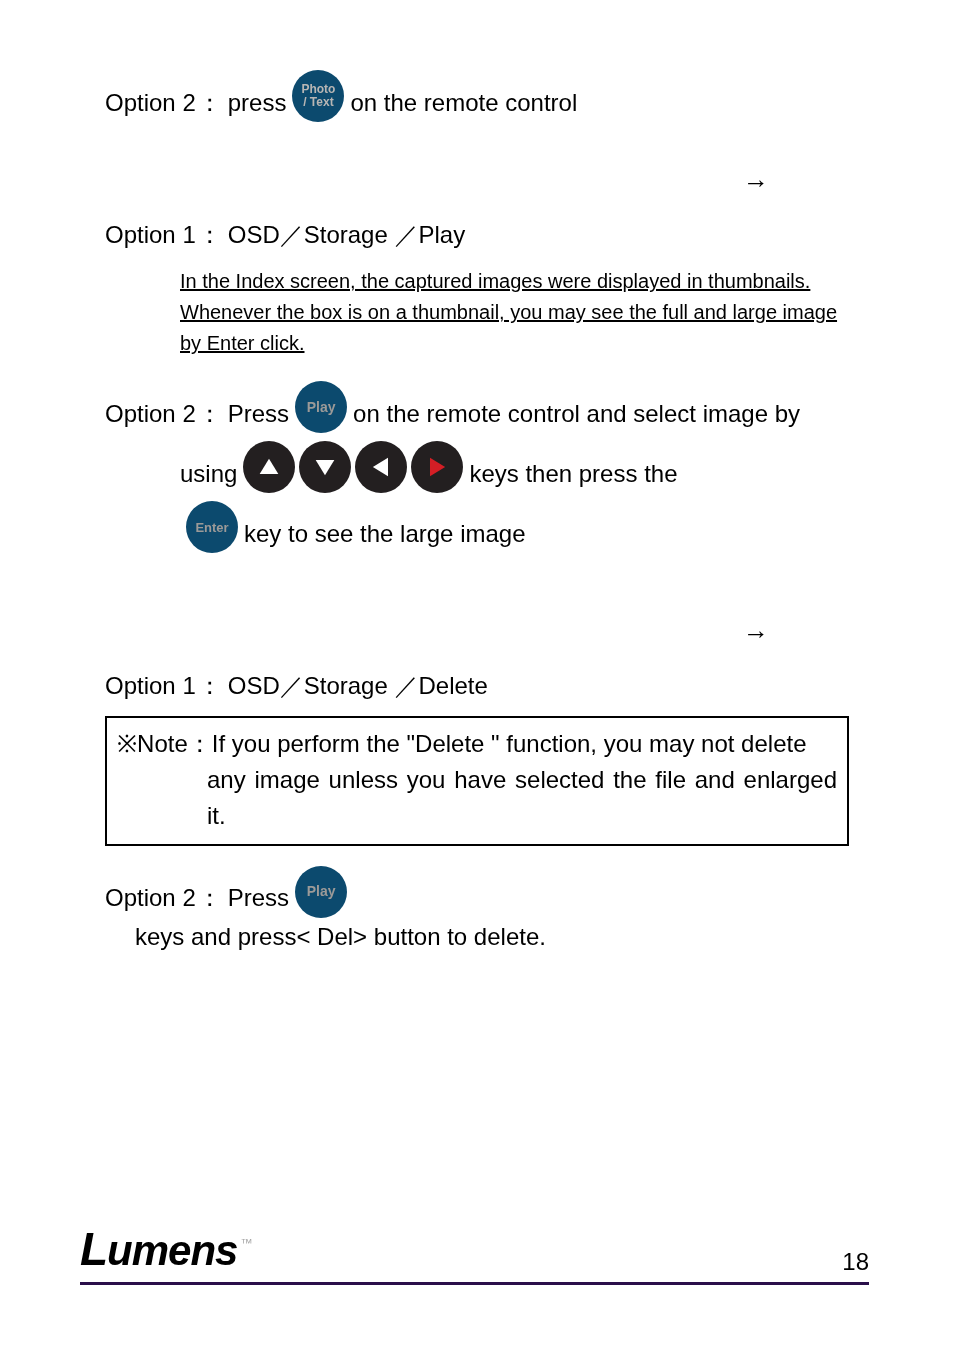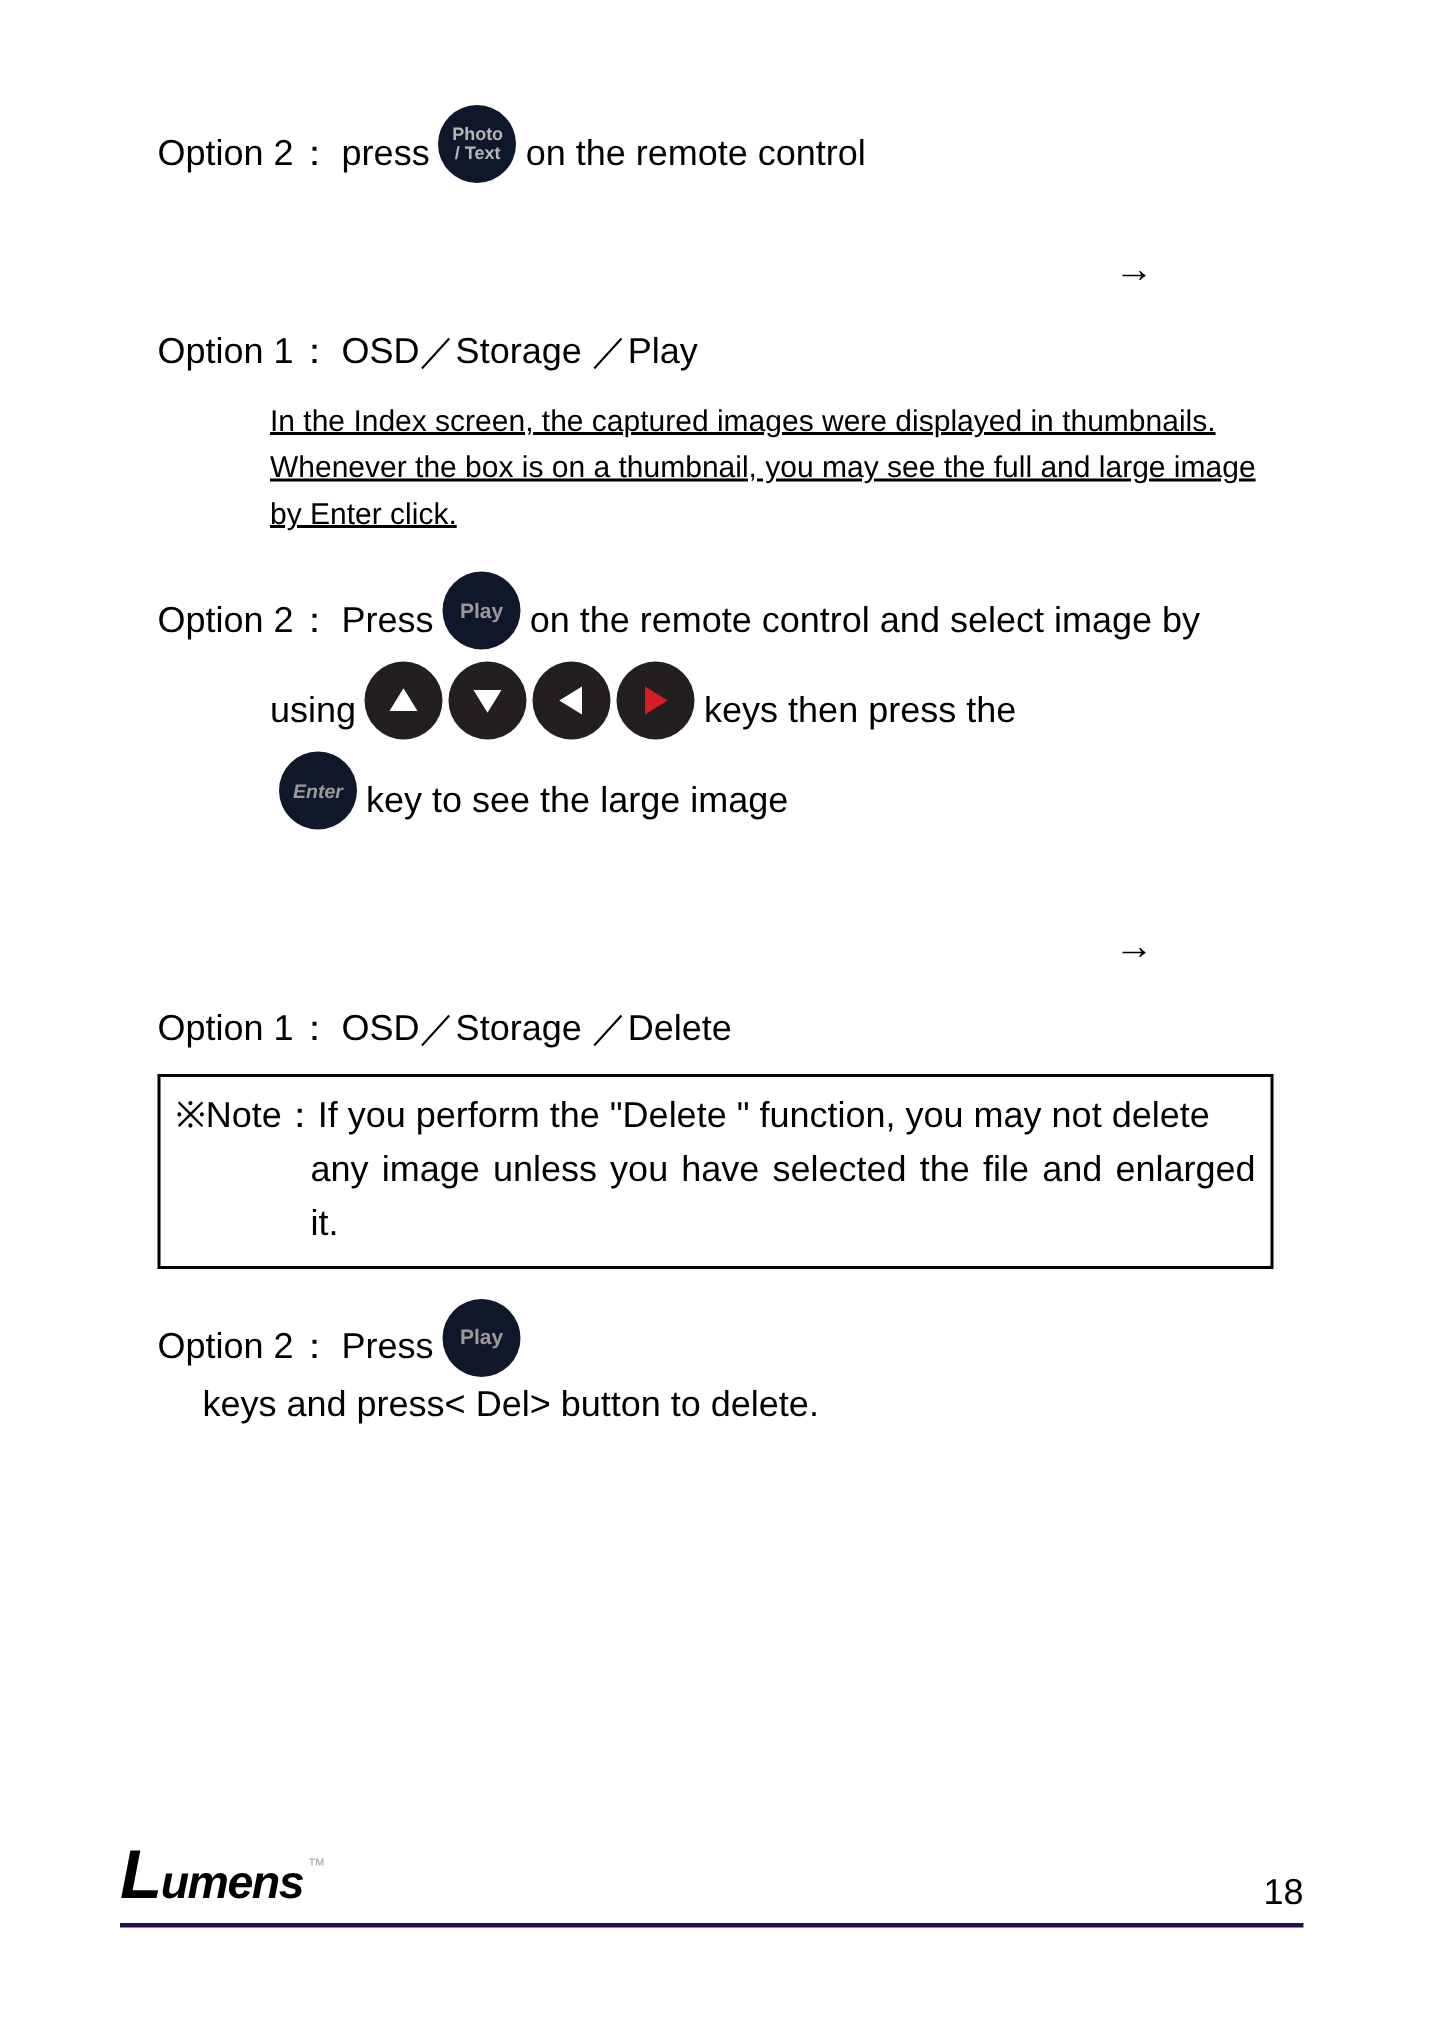--- a/index.html
+++ b/index.html
@@ -34,37 +34,36 @@
       margin-top: 12px;
       text-decoration: underline;
     }
     .icon-circle {
       display: inline-flex;
       align-items: center;
       justify-content: center;
       width: 52px;
       height: 52px;
       border-radius: 50%;
-      background: #0f172a;
+      background: #0c4a6e;
       color: #b8b6b4;
       font-size: 12px;
       font-weight: bold;
       text-align: center;
       line-height: 1.05;
       margin: 0 6px;
       vertical-align: middle;
     }
     .icon-circle.play {
       color: #9c9a98;
       font-size: 14px;
     }
     .icon-circle.small-label {
       color: #9c9a98;
       font-size: 13px;
-      font-style: italic;
     }
     .arrow-key {
       display: inline-flex;
       align-items: center;
       justify-content: center;
       width: 52px;
       height: 52px;
       border-radius: 50%;
       background: #231f20;
       margin: 0 2px;
@@ -128,21 +127,21 @@
       font-family: Arial Black, Arial, sans-serif;
       color: #000;
     }
     .logo-l {
       font-size: 46px;
       font-weight: 900;
       font-style: italic;
       letter-spacing: -1px;
     }
     .logo-rest {
-      font-size: 31px;
+      font-size: 42px;
       font-weight: 900;
       font-style: italic;
       letter-spacing: -1px;
     }
     .tm {
       font-size: 12px;
       margin-left: 3px;
       position: relative;
       top: -18px;
       color: #a7a7a7;

